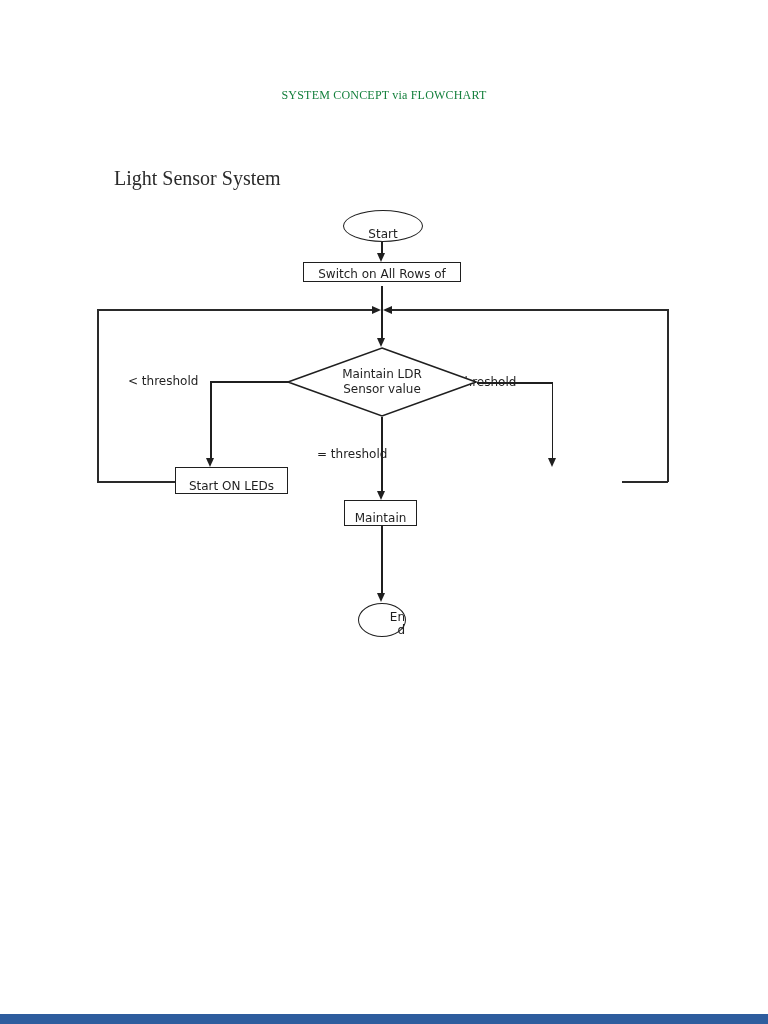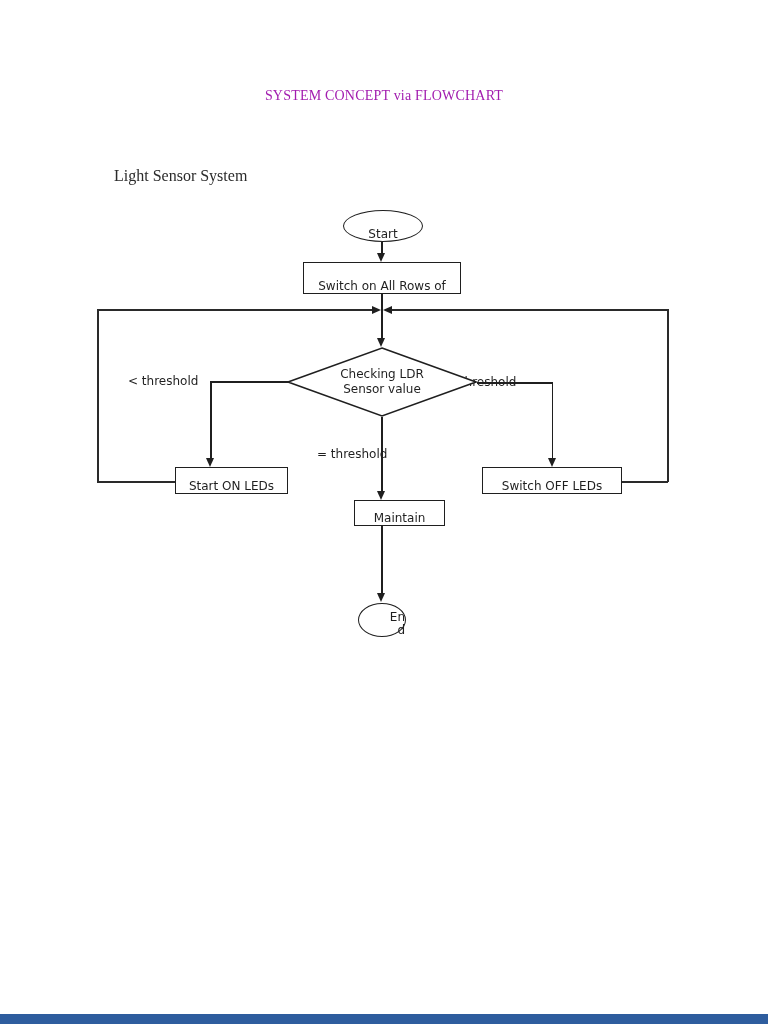--- a/index.html
+++ b/index.html
@@ -3,24 +3,24 @@
 <meta charset="utf-8">
 <style>
   html,body{margin:0;padding:0;background:#ffffff;}
   #page{
     position:relative;width:768px;height:1024px;background:#ffffff;
     font-family:"DejaVu Sans",sans-serif;color:#1f1f1f;overflow:hidden;
   }
   .serif{font-family:"Liberation Serif","DejaVu Serif",serif;}
   #doc-title{
     position:absolute;left:0;top:88px;width:768px;text-align:center;
-    font-size:14px;letter-spacing:0.2px;color:#a21caf;
+    font-size:12px;letter-spacing:0.2px;color:#15803d;
   }
   #section-label{
-    position:absolute;left:114px;top:167px;font-size:16px;color:#2b2b2b;
+    position:absolute;left:114px;top:167px;font-size:20px;color:#2b2b2b;
   }
   
   .shape{
     position:absolute;box-sizing:border-box;border:1.5px solid #1f1f1f;
     background:#ffffff;display:flex;align-items:flex-end;justify-content:center;
     font-size:12px;color:#1f1f1f;z-index:2;
   }
   .oval{border-radius:50%;}
   .hline{position:absolute;height:1.5px;background:#1f1f1f;z-index:1;}
   .vline{position:absolute;width:1.5px;background:#1f1f1f;z-index:1;}
@@ -50,21 +50,21 @@
   <div id="doc-title" class="serif">SYSTEM CONCEPT via FLOWCHART</div>
   <div id="section-label" class="serif">Light Sensor System</div>
 
   <div class="shape oval" style="left:343px;top:210px;width:80px;height:32px;">
     <span>Start</span>
   </div>
 
   <div class="vline" style="left:381px;top:242px;height:12px;"></div>
   <div class="arrow down" style="left:377px;top:253px;"></div>
 
-  <div class="shape" style="left:303px;top:262px;width:158px;height:32px;">
+  <div class="shape" style="left:303px;top:262px;width:158px;height:20px;">
     <span>Switch on All Rows of</span>
   </div>
 
   <div class="vline" style="left:381px;top:286px;height:52px;"></div>
   <div class="arrow down" style="left:377px;top:338px;"></div>
 
   <div class="hline thick" style="left:98px;top:309px;width:274px;"></div>
   <div class="arrow right" style="left:372px;top:305.5px;"></div>
   <div class="hline thick" style="left:392px;top:309px;width:276px;"></div>
   <div class="arrow left" style="left:383px;top:305.5px;"></div>
@@ -73,46 +73,43 @@
   <div class="hline thick" style="left:97px;top:481px;width:78px;"></div>
   <div class="vline thick" style="left:667px;top:309px;height:173px;"></div>
   <div class="hline thick" style="left:622px;top:481px;width:46px;"></div>
 
   <div id="label-greater" class="edge-label" style="left:446px;top:375px;">&gt; threshold</div>
 
   <svg id="diamond-svg" width="190" height="70">
     <polygon points="95,1 189,35 95,69 1,35" fill="#ffffff" stroke="#1f1f1f" stroke-width="1.5"></polygon>
   </svg>
   <div id="diamond-text">
-    <span>Checking LDR</span>
+    <span>Maintain LDR</span>
     <span>Sensor value</span>
   </div>
 
   <div class="hline" style="left:210px;top:381px;width:78px;"></div>
   <div class="vline" style="left:210px;top:381px;height:77px;"></div>
   <div class="arrow down" style="left:206px;top:458px;"></div>
   <div class="edge-label" style="left:128px;top:374px;">&lt; threshold</div>
 
   <div class="hline" style="left:477px;top:382px;width:76px;"></div>
   <div class="vline" style="left:551.5px;top:382px;height:76px;"></div>
   <div class="arrow down" style="left:547.5px;top:458px;"></div>
 
   <div class="vline" style="left:381px;top:417px;height:74px;"></div>
   <div class="arrow down" style="left:377px;top:491px;"></div>
   <div class="edge-label" style="left:305px;top:447px;margin-left:12px;">= threshold</div>
 
   <div class="shape" style="left:175px;top:467px;width:113px;height:27px;">
     <span>Start ON LEDs</span>
   </div>
 
-  <div class="shape" style="left:482px;top:467px;width:140px;height:27px;">
-    <span>Switch OFF LEDs</span>
-  </div>
 
-  <div class="shape" style="left:354px;top:500px;width:91px;height:26px;">
+  <div class="shape" style="left:344px;top:500px;width:73px;height:26px;">
     <span>Maintain</span>
   </div>
 
   <div class="vline" style="left:381px;top:526px;height:67px;"></div>
   <div class="arrow down" style="left:377px;top:593px;"></div>
 
   <div id="end-oval" class="shape oval" style="left:358px;top:603px;width:48px;height:34px;">
     <span>En</span>
     <span>d</span>
   </div>

